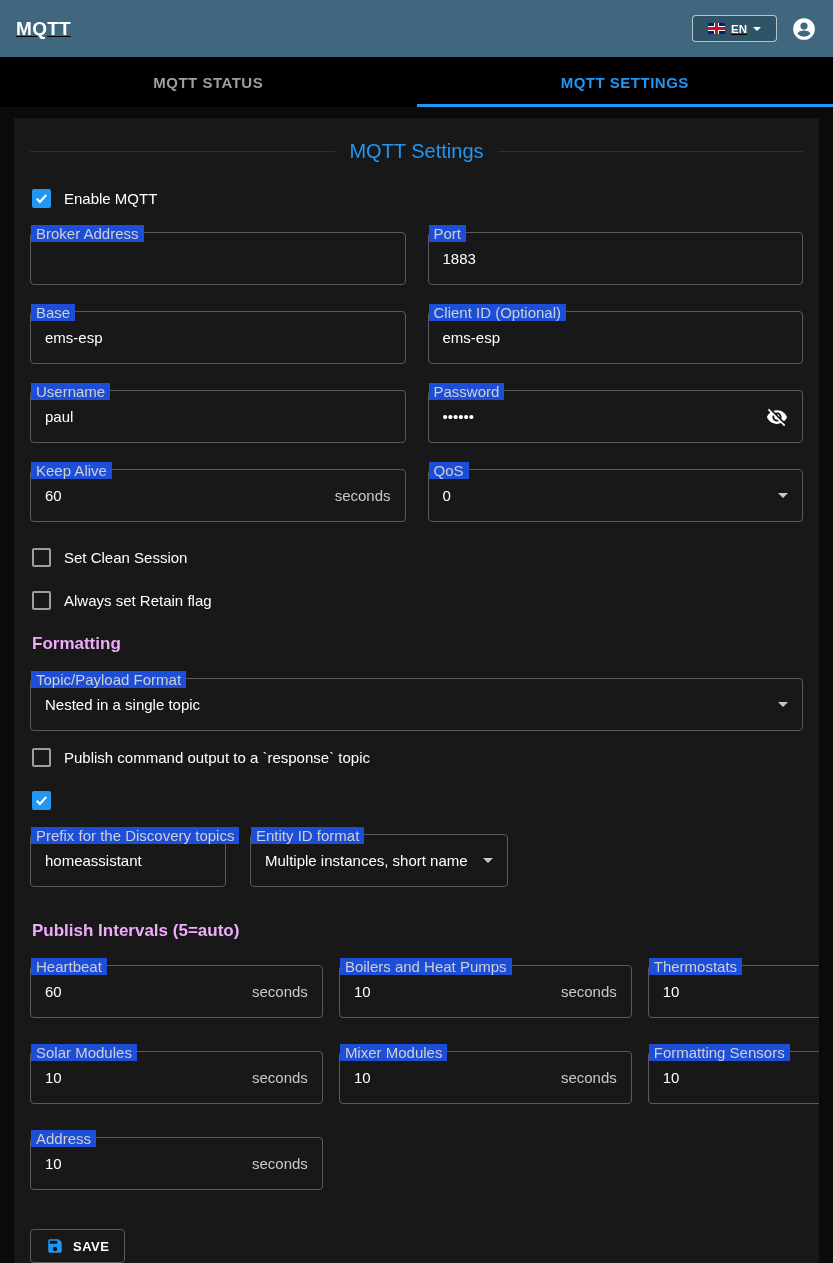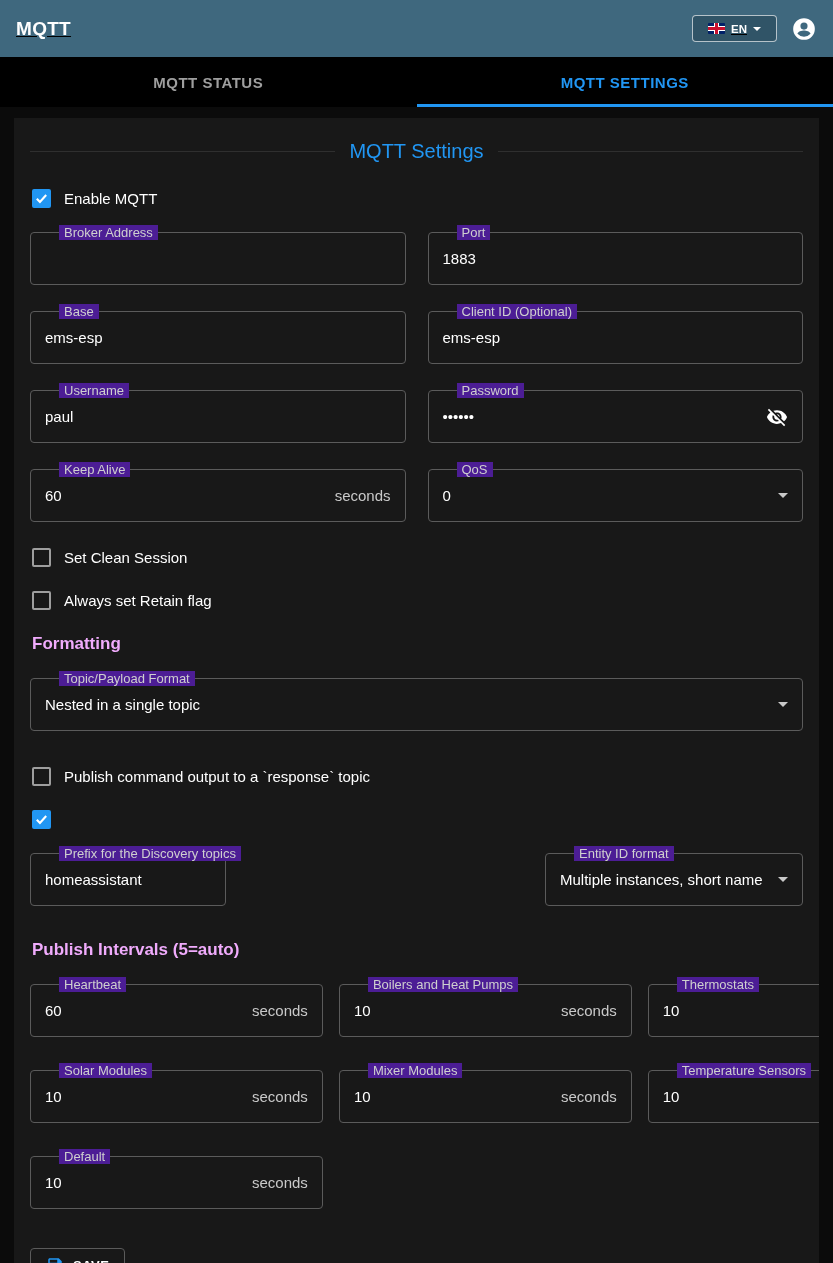--- a/index.html
+++ b/index.html
@@ -45,35 +45,35 @@
     display:flex; align-items:center; justify-content:center; background:transparent; }
   .cb svg { display:none; width:15px; height:15px; }
   .cb.checked { background:#2196f3; border-color:#2196f3; }
   .cb.checked svg { display:block; }
   .cb-label { color:#fff; font-size:15px; }
 
   
   .row2 { display:grid; grid-template-columns:1fr 1fr; column-gap:22px; margin-bottom:26px; }
   .tf { position:relative; border:1px solid #5b5b5b; border-radius:4px; height:53px;
     display:flex; align-items:center; padding:0 14px; }
-  .tf .lab { position:absolute; top:-8px; left:28px; font-size:13px; color:#cfcfcf;
-    background:#4c1d95; padding:0 5px; white-space:nowrap; }
+  .tf .lab { position:absolute; top:-8px; left:0; font-size:15px; color:#cfcfcf;
+    background:#1d4ed8; padding:0 5px; white-space:nowrap; }
   .tf input { flex:1; min-width:0; background:none; border:none; outline:none; color:#fff;
     font-size:15px; font-family:inherit; padding:0; }
   .tf .suffix { color:#c9c9c9; font-size:15px; margin-left:8px; }
   .tf .val { flex:1; color:#fff; font-size:15px; }
   .caret { width:0; height:0; border-left:5px solid transparent; border-right:5px solid transparent;
     border-top:5px solid #c9c9c9; margin-left:8px; }
   .eye { width:22px; height:22px; margin-left:8px; cursor:pointer; flex:0 0 auto; }
 
   
   .sub-heading { color:#f0abfc; font-size:17px; font-weight:bold; margin:4px 2px 24px; }
-  .full-field { margin-bottom:36px;gap:40px; }
-
-  .prefix-row { display:flex; gap:24px; margin:10px 0 34px;justify-content:space-between; }
+  .full-field { margin-bottom:17px;gap:40px; }
+
+  .prefix-row { display:flex; gap:24px; margin:10px 0 34px; }
   .tf.prefix { width:196px; }
   .tf.entity { width:258px; }
 
   
   .int-grid { display:grid; grid-template-columns:repeat(3,1fr); column-gap:16px; row-gap:33px; margin-bottom:33px; }
   .int-grid .span1 { grid-column:1; }
 
   
   .save-btn { display:inline-flex; align-items:center; gap:9px; border:1px solid #5b5b5b; border-radius:4px;
     padding:7px 15px; background:transparent; color:#fff; font-size:13px; font-weight:bold; letter-spacing:0.5px;
@@ -250,26 +250,26 @@
         <span class="lab">Solar Modules</span>
         <input value="10" style="">
         <span class="suffix">seconds</span>
       </div>
       <div class="tf">
         <span class="lab">Mixer Modules</span>
         <input value="10" style="">
         <span class="suffix">seconds</span>
       </div>
       <div class="tf">
-        <span class="lab">Temperature Sensors</span>
+        <span class="lab">Formatting Sensors</span>
         <input value="10" style="">
 
       </div>
       <div class="tf span1">
-        <span class="lab">Default</span>
+        <span class="lab">Address</span>
         <input value="10" style="">
         <span class="suffix">seconds</span>
       </div>
     </div>
 
     
     <button class="save-btn">
       <svg viewBox="0 0 24 24">
         <path fill="#2196f3" d="M17 3H5c-1.11 0-2 .9-2 2v14c0 1.1.89 2 2 2h14c1.1 0 2-.9 2-2V7l-4-4zm-5 16c-1.66 0-3-1.34-3-3s1.34-3 3-3 3 1.34 3 3-1.34 3-3 3zm3-10H5V5h10v4z"></path>
       </svg>

